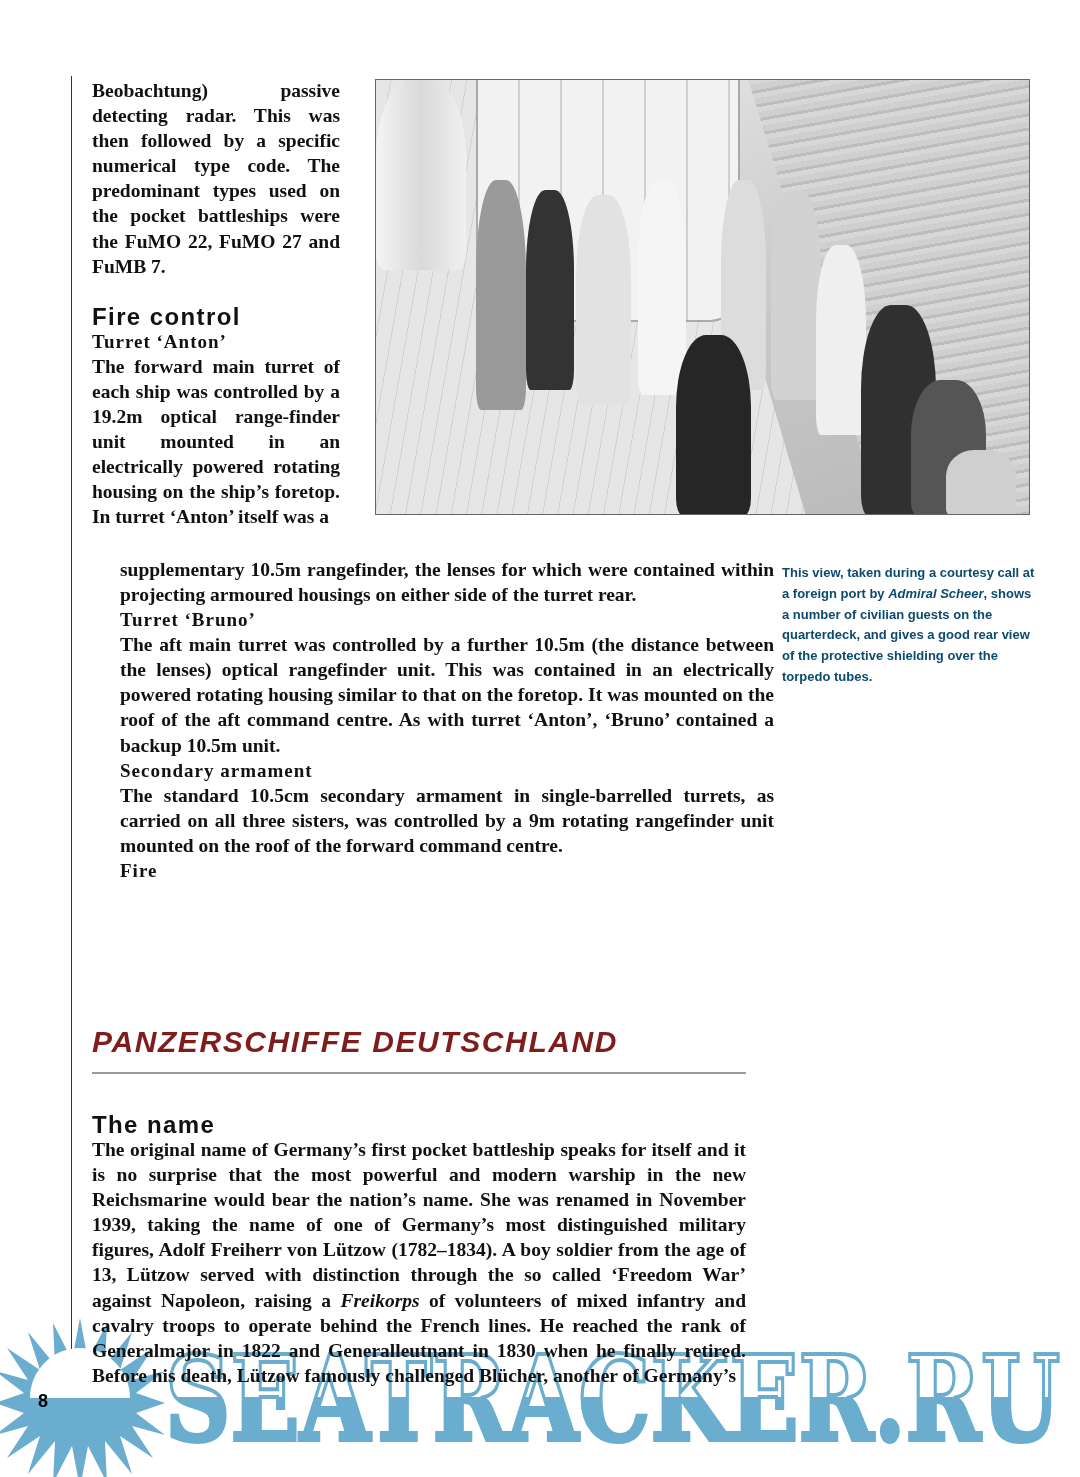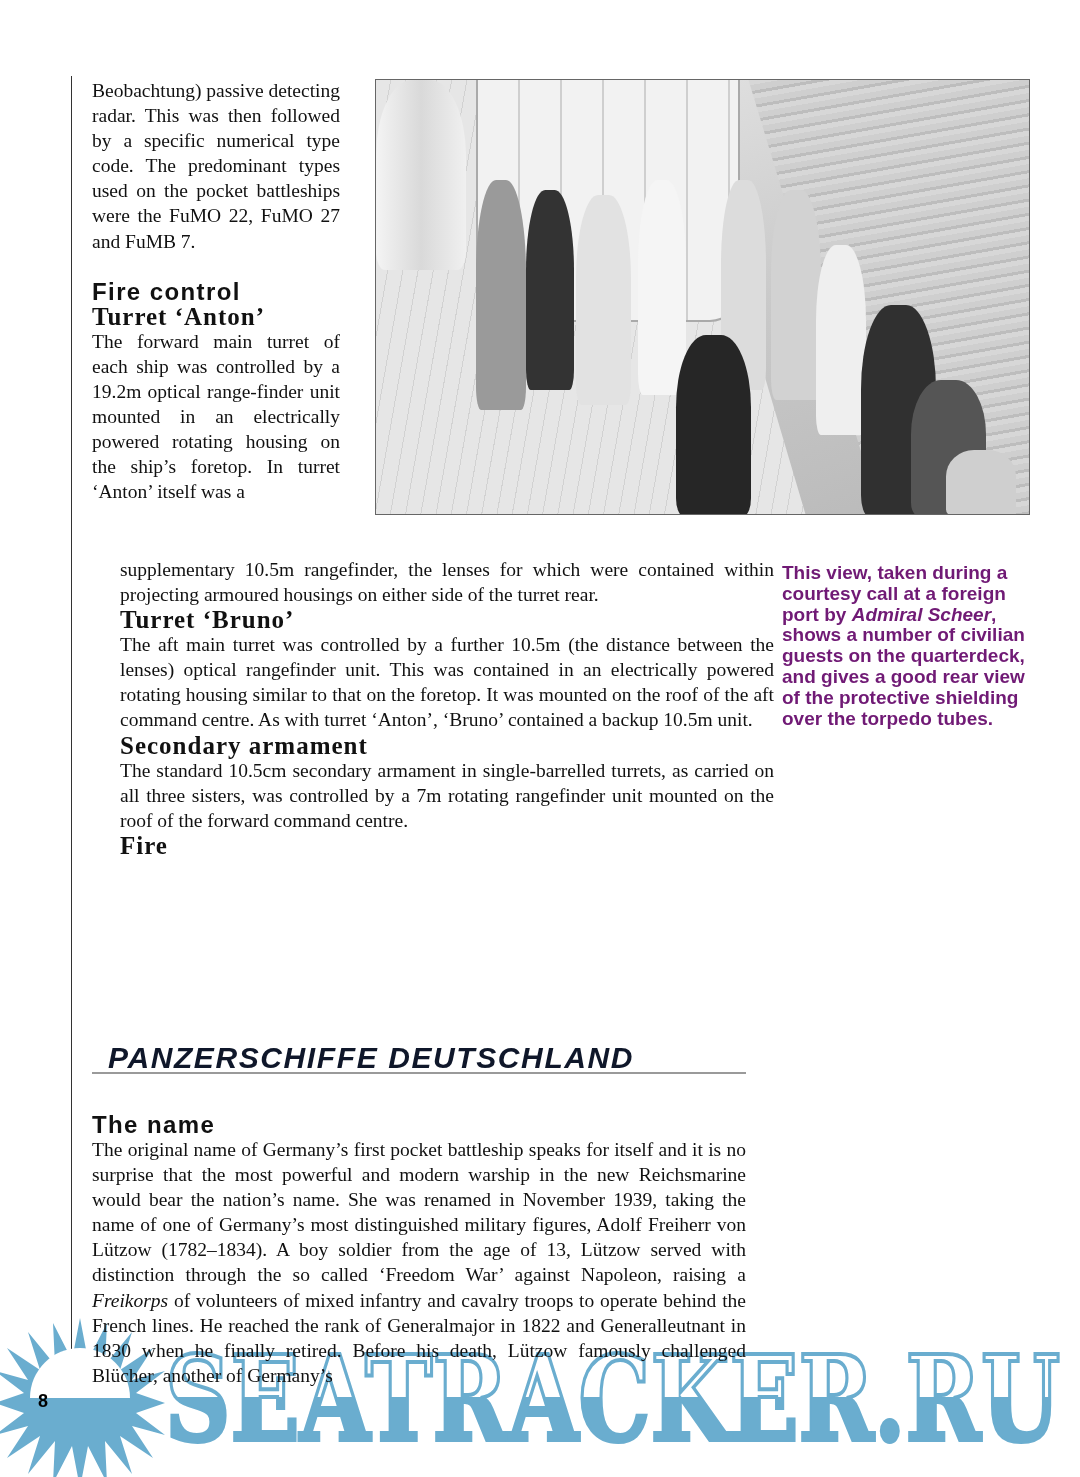--- a/index.html
+++ b/index.html
@@ -8,24 +8,25 @@
       background: #ffffff; color: #111111;
       font-family: "Liberation Serif", "DejaVu Serif", serif;
     }
     .rule-vert {
       position: absolute; left: 71px; top: 76px; width: 1px; height: 1305px;
       background: #333;
     }
     .body-text {
       font-size: 19.5px; line-height: 25.1px; text-align: justify;
       margin: 0;
+      font-weight: bold;
     }
     .sub-bold {
       font-family: "Liberation Serif", serif; font-weight: bold;
-      font-size: 25px; letter-spacing: 1px; line-height: 25px; margin: 0;
+      font-size: 19px; letter-spacing: 1px; line-height: 25px; margin: 0;
     }
     .sans-head {
       font-family: "Liberation Sans", "DejaVu Sans", sans-serif; font-weight: bold;
       font-size: 24px; letter-spacing: 1.4px; line-height: 25px; margin: 0;
     }
     #col-narrow {
       position: absolute; left: 92px; top: 78px; width: 248px;
     }
     #col-wide {
       position: absolute; left: 92px; top: 557px; width: 654px; margin-left: 28px;
@@ -47,26 +48,26 @@
     }
     .ph-housing {
       position: absolute; left: 100px; top: 0; width: 260px; height: 240px;
       background: repeating-linear-gradient(90deg, #f2f2f2 0 40px, #cfcfcf 40px 42px);
       border-radius: 0 0 30px 30px; border: 2px solid #aaa; border-top: none;
     }
     .ph-fig { position: absolute; border-radius: 40% 40% 10% 10%; }
     #caption {
       position: absolute; left: 782px; top: 563px; width: 260px;
       font-family: "Liberation Sans", "DejaVu Sans", sans-serif; font-weight: bold;
-      font-size: 19px; line-height: 20.8px; color: #701a75;
+      font-size: 13px; line-height: 20.8px; color: #0c4a6e;
     }
     #section-title {
       position: absolute; left: 92px; top: 1025px;
       font-family: "Liberation Sans", "DejaVu Sans", sans-serif; font-weight: bold; font-style: italic;
-      font-size: 30px; letter-spacing: 1.6px; color: #0f172a; margin: 16px;
+      font-size: 30px; letter-spacing: 1.6px; color: #7f1d1d; margin: 0;
     }
     #section-rule {
       position: absolute; left: 92px; top: 1072px; width: 654px; height: 2px; background: #9a9a9a;
     }
     #col-section {
       position: absolute; left: 92px; top: 1112px; width: 654px;
     }
     #page-number {
       position: absolute; left: 38px; top: 1391px; z-index: 5;
       font-family: "Liberation Sans", "DejaVu Sans", sans-serif; font-weight: bold;
@@ -113,21 +114,21 @@
 
 <div id="caption">
   <span>This view, taken during a courtesy call at a foreign port by </span><i>Admiral Scheer</i><span>, shows a number of civilian guests on the quarterdeck, and gives a good rear view of the protective shielding over the torpedo tubes.</span>
 </div>
 
 <div id="col-wide" class="fore">
   <p class="body-text">supplementary 10.5m rangefinder, the lenses for which were contained within projecting armoured housings on either side of the turret rear.</p>
   <p class="sub-bold">Turret ‘Bruno’</p>
   <p class="body-text">The aft main turret was controlled by a further 10.5m (the distance between the lenses) optical rangefinder unit. This was contained in an electrically powered rotating housing similar to that on the foretop. It was mounted on the roof of the aft command centre. As with turret ‘Anton’, ‘Bruno’ contained a backup 10.5m unit.</p>
   <p class="sub-bold">Secondary armament</p>
-  <p class="body-text">The standard 10.5cm secondary armament in single-barrelled turrets, as carried on all three sisters, was controlled by a 7m rotating rangefinder unit mounted on the roof of the forward command centre.</p>
+  <p class="body-text">The standard 10.5cm secondary armament in single-barrelled turrets, as carried on all three sisters, was controlled by a 9m rotating rangefinder unit mounted on the roof of the forward command centre.</p>
   <p class="sub-bold">Fire</p>
 </div>
 
 <h2 id="section-title">PANZERSCHIFFE DEUTSCHLAND</h2>
 <div id="section-rule"></div>
 
 <div id="col-section" class="fore">
   <p class="sans-head">The name</p>
   <p class="body-text"><span>The original name of Germany’s first pocket battleship speaks for itself and it is no surprise that the most powerful and modern warship in the new Reichsmarine would bear the nation’s name. She was renamed in November 1939, taking the name of one of Germany’s most distinguished military figures, Adolf Freiherr von Lützow (1782–1834). A boy soldier from the age of 13, Lützow served with distinction through the so called ‘Freedom War’ against Napoleon, raising a </span><i>Freikorps</i><span> of volunteers of mixed infantry and cavalry troops to operate behind the French lines. He reached the rank of Generalmajor in 1822 and Generalleutnant in 1830 when he finally retired. Before his death, Lützow famously challenged Blücher, another of Germany’s</span></p>
 </div>

